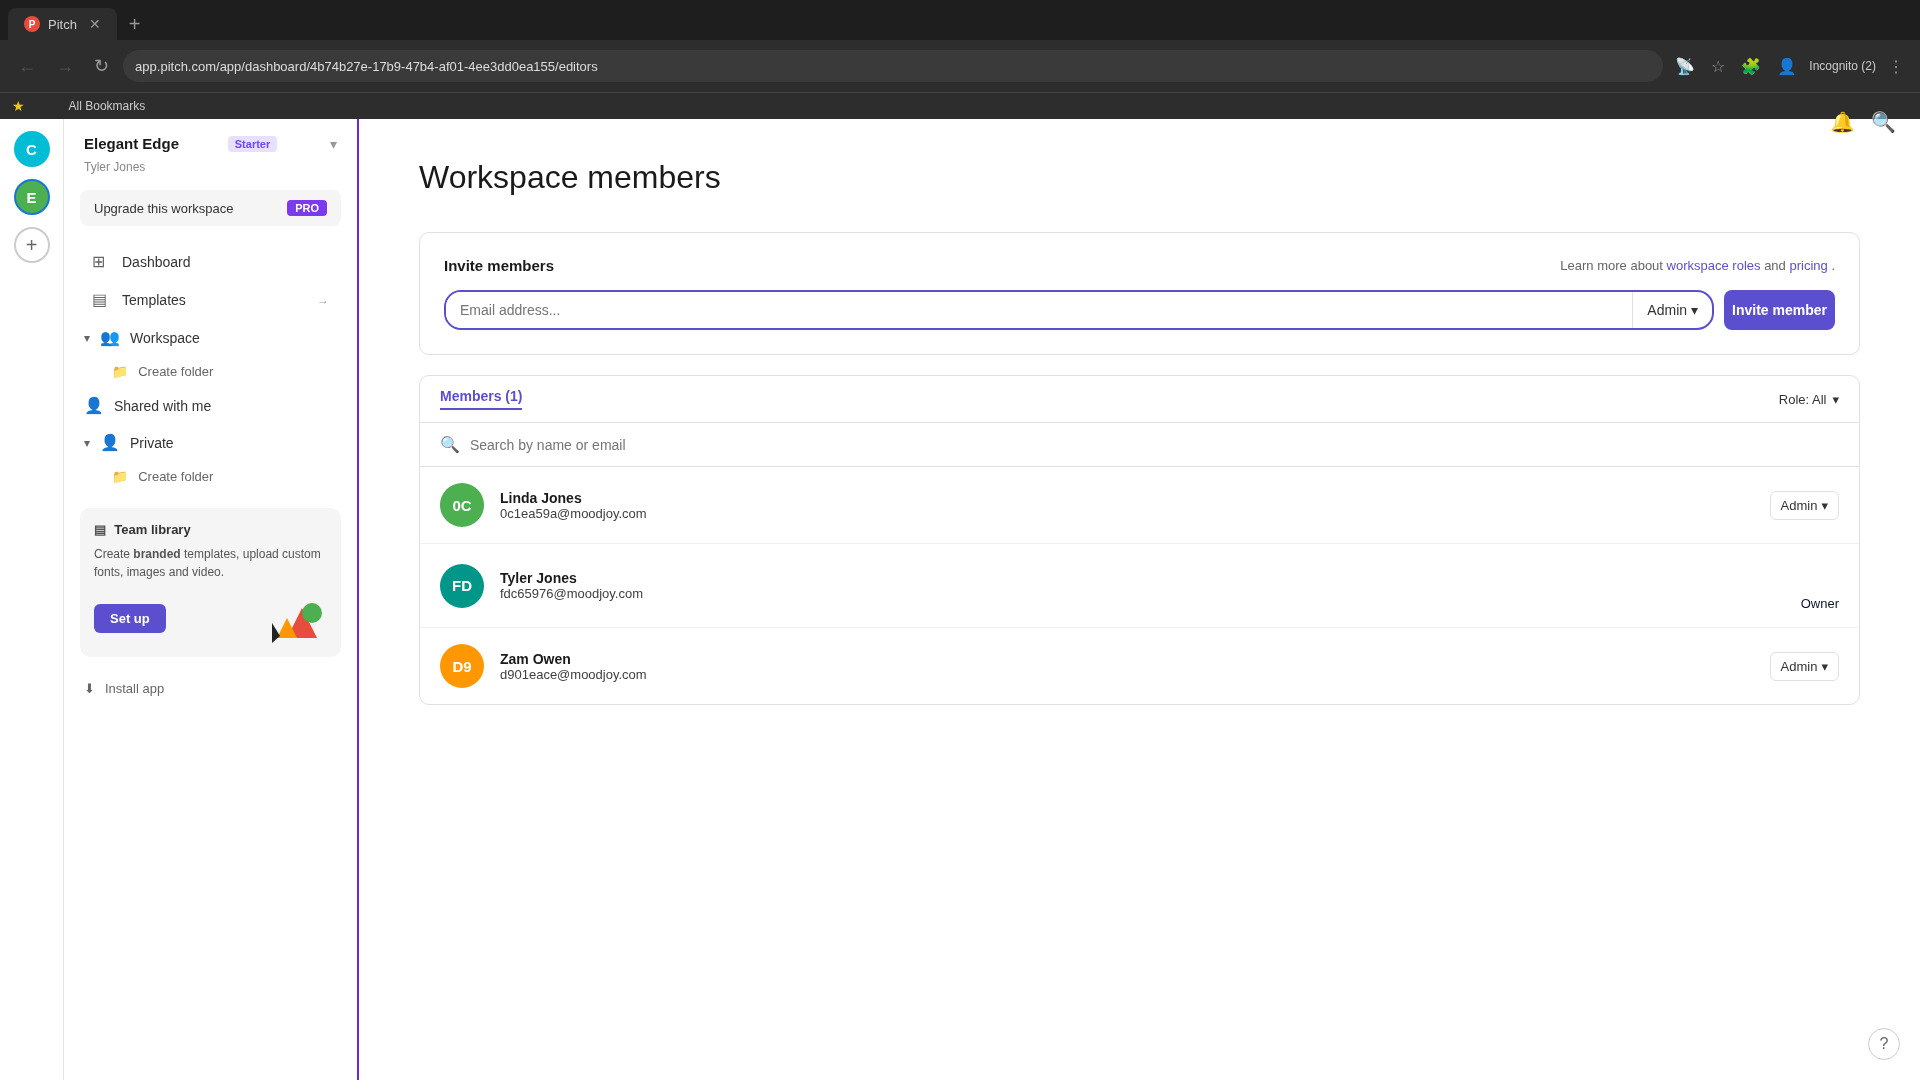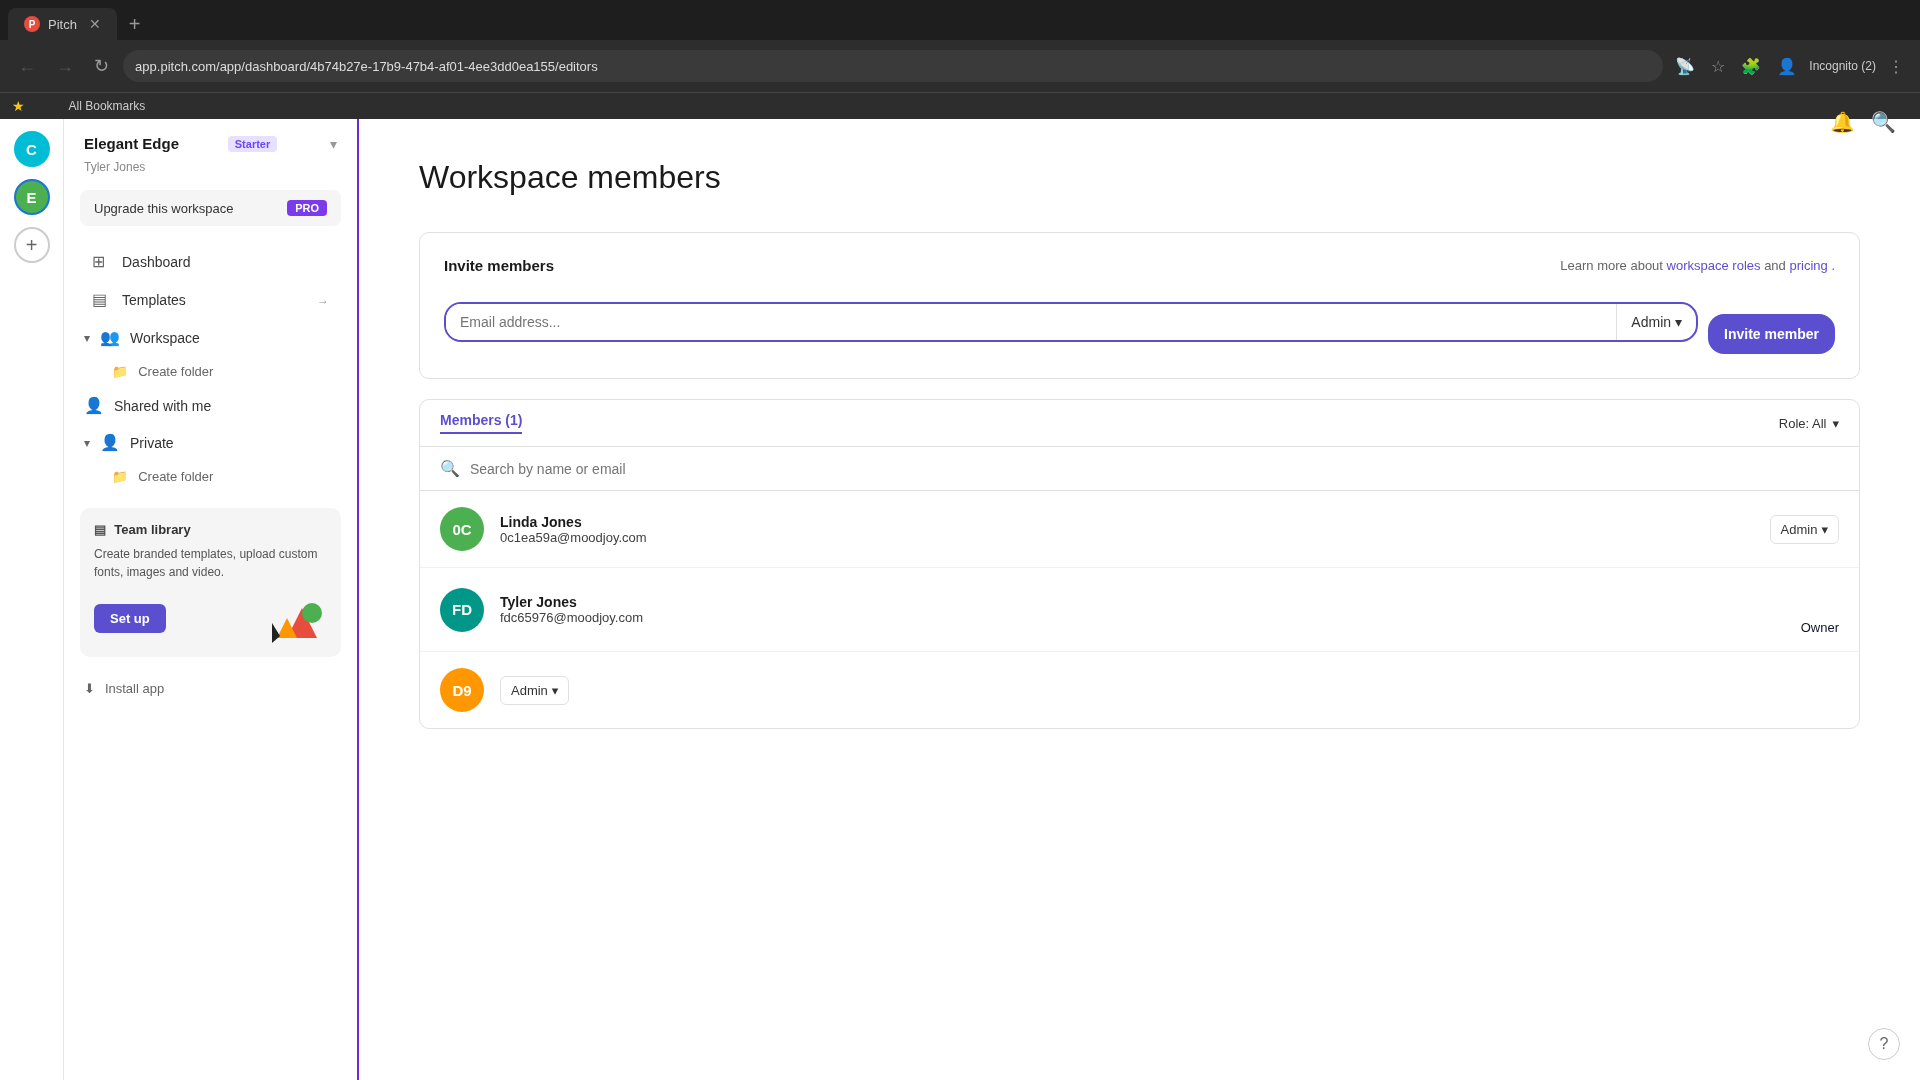--- a/index.html
+++ b/index.html
@@ -47,21 +47,21 @@
     .nav-item .nav-arrow { margin-left: auto; color: #999; font-size: 12px; }
     .nav-section-item { display: flex; align-items: center; gap: 10px; padding: 9px 20px; cursor: pointer; font-size: 14px; color: #333; }
     .nav-section-item .nav-icon { color: #666; font-size: 16px; width: 20px; }
     .sub-nav-item { display: flex; align-items: center; gap: 10px; padding: 8px 20px 8px 48px; cursor: pointer; font-size: 13px; color: #666; }
     .chevron { font-size: 12px; color: #666; }
 
     
     .team-library { margin: 12px 16px; background: #f5f5f5; border-radius: 10px; padding: 14px; }
     .tl-header { display: flex; align-items: center; gap: 8px; font-size: 13px; font-weight: 600; color: #333; margin-bottom: 8px; }
     .tl-desc { font-size: 12px; color: #555; line-height: 1.5; margin-bottom: 12px; }
-    .tl-desc strong { font-weight: 400; }
+    .tl-desc strong { font-weight: 700; }
     .tl-footer { display: flex; align-items: center; justify-content: space-between; }
     .setup-btn { background: #5b4fcf; color: white; border: none; border-radius: 6px; padding: 7px 16px; font-size: 13px; font-weight: 600; cursor: pointer; }
     .tl-illustration { width: 60px; height: 50px; position: relative; }
 
     
     .install-app { display: flex; align-items: center; gap: 10px; padding: 12px 20px; cursor: pointer; font-size: 13px; color: #666; }
     .install-icon { color: #666; }
 
     
     .main { flex: 1; background: #fff; padding: 40px 60px; overflow-y: auto; }
@@ -70,21 +70,21 @@
     
     .invite-card { background: #fff; border: 1px solid #e0e0e0; border-radius: 10px; padding: 24px; margin-bottom: 20px; }
     .invite-header { display: flex; align-items: center; justify-content: space-between; margin-bottom: 16px; }
     .invite-title { font-size: 15px; font-weight: 600; color: #1a1a1a; }
     .invite-links { font-size: 13px; color: #666; }
     .invite-links a { color: #5b4fcf; text-decoration: none; }
     .invite-row { display: flex; gap: 10px; align-items: center; }
     .email-input-wrap { flex: 1; border: 2px solid #5b4fcf; border-radius: 17px; display: flex; align-items: center; overflow: hidden; background: #fff; }
     .email-input { border: none; outline: none; padding: 10px 14px; font-size: 14px; flex: 1; color: #999; }
     .role-dropdown { display: flex; align-items: center; gap: 4px; padding: 10px 14px; font-size: 14px; color: #333; cursor: pointer; border-left: 1px solid #e0e0e0; }
-    .invite-member-btn { background: #5b4fcf; color: white; border: none; border-radius: 16px; padding: 12px 16px; font-size: 14px; font-weight: 600; cursor: pointer; white-space: nowrap; margin-top: 24px; }
+    .invite-member-btn { background: #5b4fcf; color: white; border: none; border-radius: 8px; padding: 12px 8px; font-size: 14px; font-weight: 600; cursor: pointer; white-space: nowrap; }
 
     
     .members-section { border: 1px solid #e0e0e0; border-radius: 10px; overflow: hidden; }
     .members-tabs { display: flex; align-items: center; justify-content: space-between; padding: 12px 20px; border-bottom: 1px solid #e0e0e0; }
     .members-tab { font-size: 14px; font-weight: 600; color: #5b4fcf; border-bottom: 2px solid #5b4fcf; padding-bottom: 4px; cursor: pointer; }
     .role-filter { display: flex; align-items: center; gap: 6px; font-size: 13px; color: #333; cursor: pointer; }
     .search-bar { display: flex; align-items: center; gap: 10px; padding: 12px 20px; border-bottom: 1px solid #e0e0e0; }
     .search-icon { color: #999; }
     .search-input { border: none; outline: none; font-size: 14px; color: #999; flex: 1; }
 
@@ -301,20 +301,24 @@
           <div class="member-name">Tyler Jones</div>
           <div class="member-email">fdc65976@moodjoy.com</div>
         </div>
         <span class="role-badge">Owner</span>
       </div>
 
       <div class="member-row" id="member-2">
         <div class="member-avatar avatar-orange">
           <span>D9</span>
         </div>
+        <div class="member-info">
+          <div class="member-name">Zam Owen</div>
+          <div class="member-email">d901eace@moodjoy.com</div>
+        </div>
         <div class="role-select">
           <span>Admin</span>
           <span>▾</span>
         </div>
       </div>
     </div>
   </div>
 </div>
 
 <div class="help-icon">?</div>

